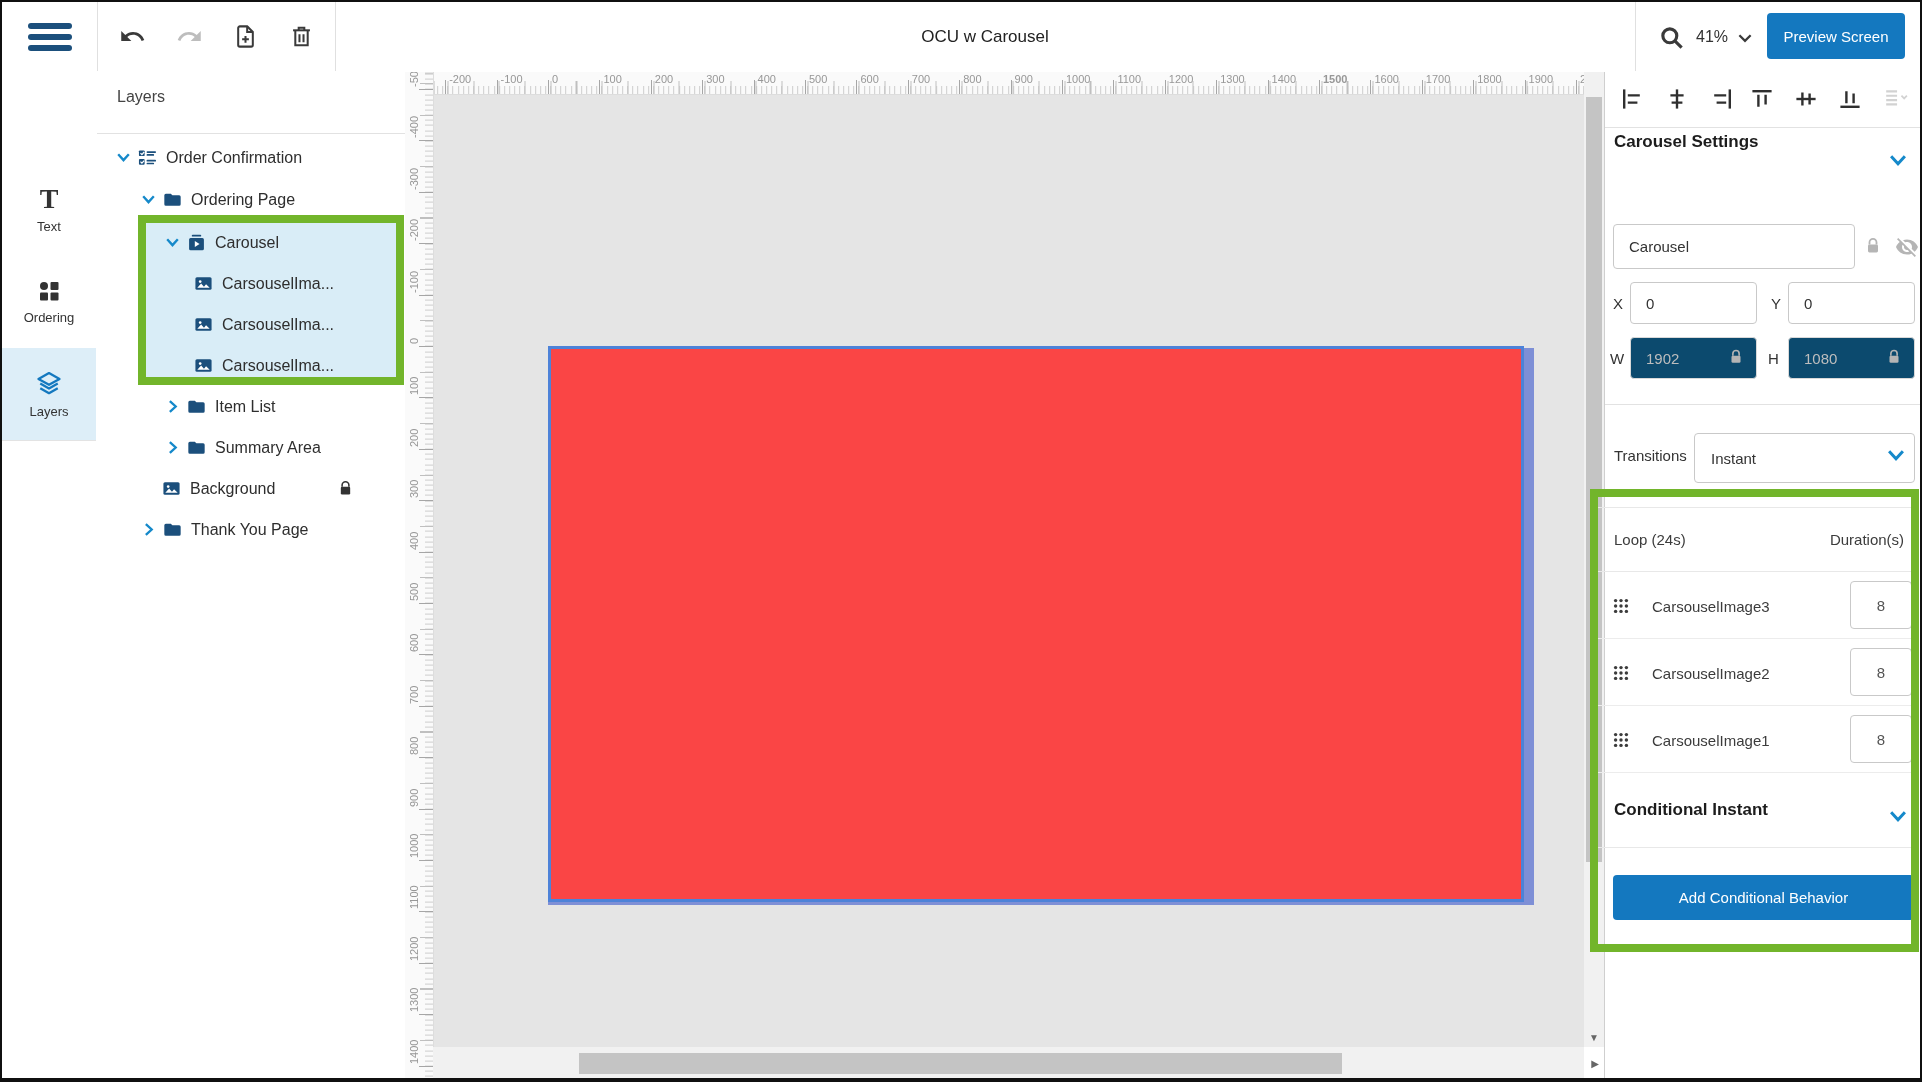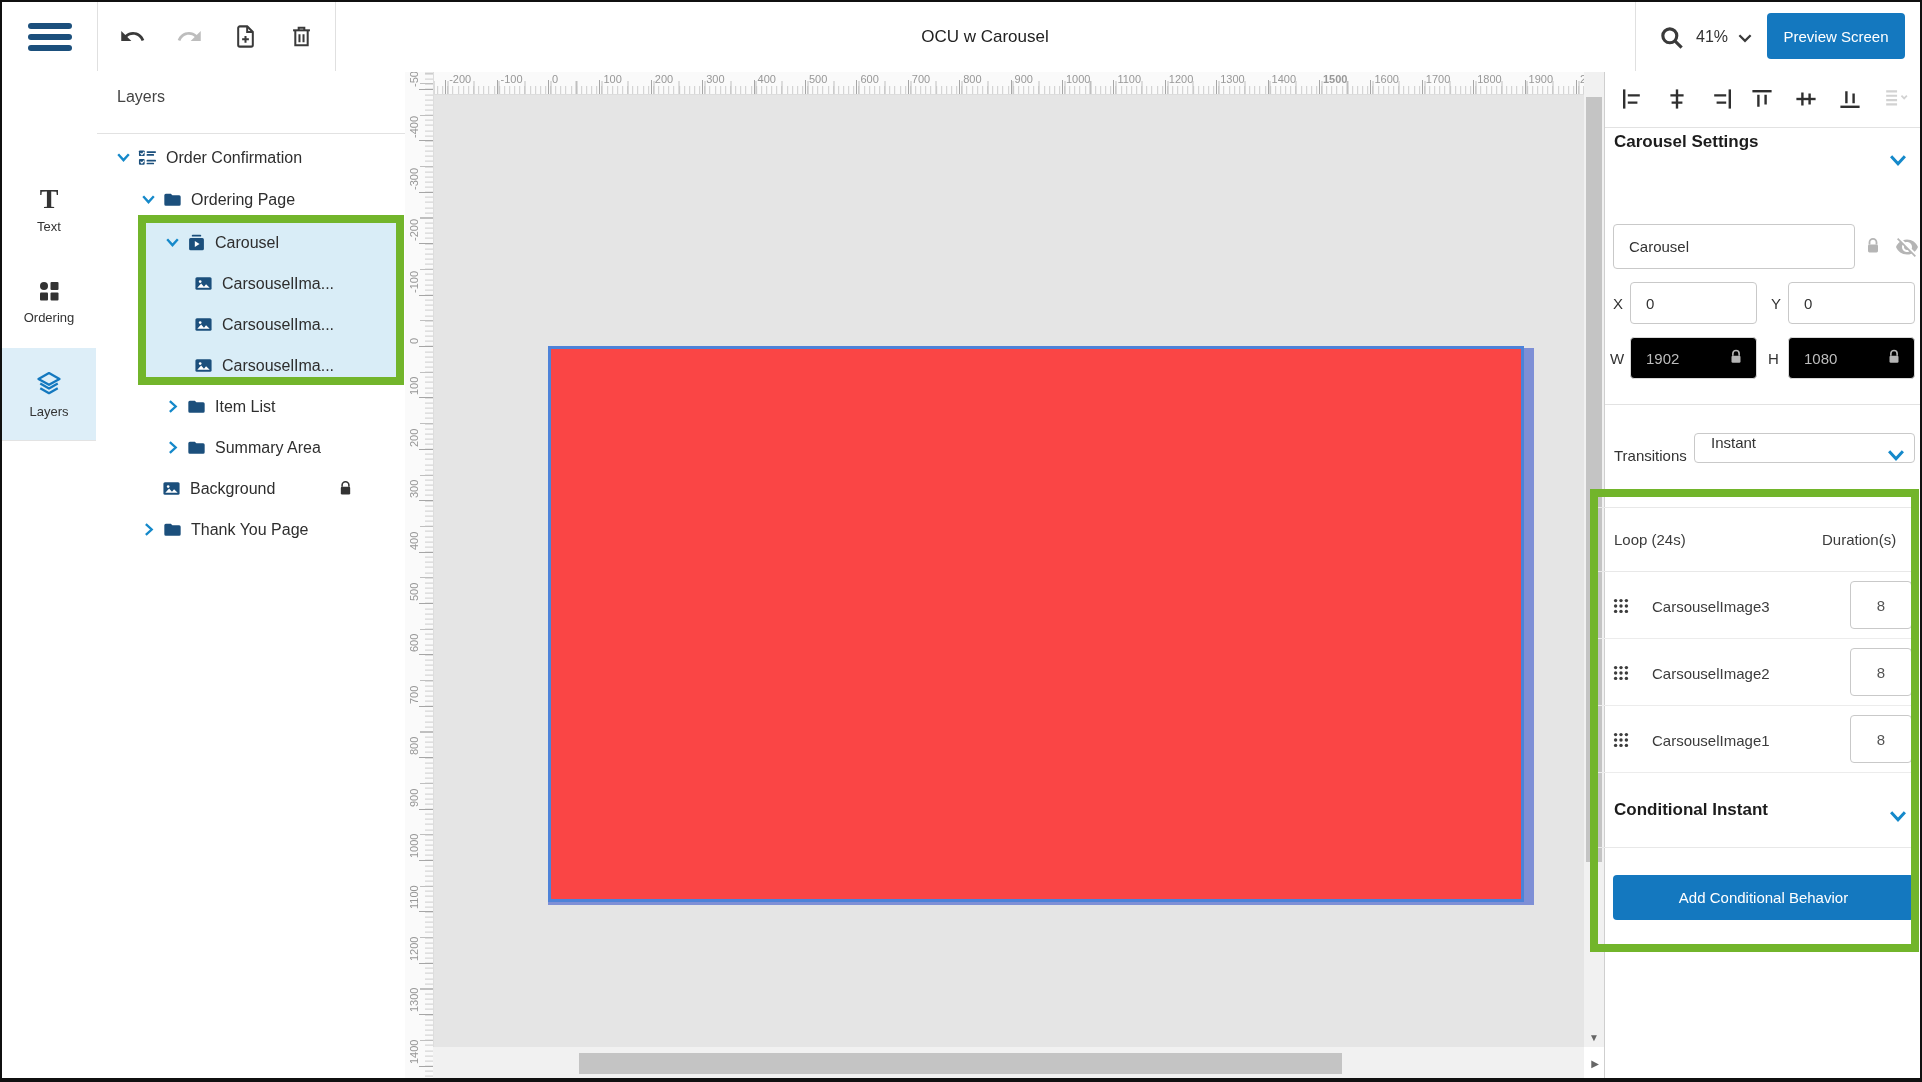--- a/index.html
+++ b/index.html
@@ -71,31 +71,31 @@
                  color:#666;font-size:10px;cursor:pointer;}
 
   
   #inspector{left:1602px;top:70px;width:320px;height:1008px;background:#fff;border-left:1px solid #cfcfcf;}
   .al-icon{position:absolute;top:85px;width:24px;height:24px;color:#2f2f2f;cursor:pointer;}
   .al-icon.disabled{color:#d2d2d2;cursor:default;}
   .sec-title{position:absolute;font-size:17px;font-weight:700;color:#1c1c1c;}
   .chev-blue{position:absolute;width:20px;height:20px;color:#1589ca;cursor:pointer;}
   .inp{position:absolute;border:1px solid #c9c9c9;border-radius:4px;font-size:15px;color:#333;
        font-family:"Liberation Sans",sans-serif;padding:0 0 0 15px;background:#fff;box-sizing:border-box;}
-  .inp:disabled,.inp.locked{background:#000000;color:#bdbdbd;border-color:#d9d9d9;}
+  .inp:disabled,.inp.locked{background:#0c4a6e;color:#bdbdbd;border-color:#d9d9d9;}
   .fld-label{position:absolute;font-size:15px;color:#333;}
   .lock-gray{position:absolute;width:20px;height:20px;color:#b5b5b5;}
   #green-box-2{left:1588px;top:487px;width:329px;height:463px;border:8px solid #72b52b;box-sizing:border-box;pointer-events:none;}
   .loop-label{position:absolute;font-size:15px;color:#3c3c3c;}
   .drag-handle{position:absolute;width:18px;height:18px;color:#3c3c3c;cursor:grab;}
   .dur-inp{position:absolute;width:62px;height:48px;border:1px solid #c9c9c9;border-radius:4px;text-align:center;
            font-size:15px;color:#555;font-family:"Liberation Sans",sans-serif;box-sizing:border-box;background:#fff;}
   #add-cb-btn{left:1611px;top:873px;width:301px;height:45px;background:#1478bf;border:none;border-radius:4px;
               color:#fff;font-size:15px;font-family:"Liberation Sans",sans-serif;cursor:pointer;}
-  #select-transitions{left:1692px;top:431px;width:221px;height:30px;padding-left:16px;display:flex;align-items:flex-start;
+  #select-transitions{left:1692px;top:431px;width:221px;height:50px;padding-left:16px;display:flex;align-items:center;
        border:1px solid #c9c9c9;border-radius:4px;font-size:15px;color:#333;cursor:pointer;background:#fff;box-sizing:border-box;}
 </style>
 </head>
 <body>
 
 <div class="app">
 
   <div class="abs" id="topbar">
     <div class="abs" id="hamburger">
         <span></span>
@@ -526,21 +526,21 @@
     <span>Instant</span>
   </div>
   <div class="chev-blue abs" style="left:1884px;top:443px">
     <svg viewBox="0 0 16 16" fill="none" stroke="currentColor" stroke-width="2.4">
         <path d="M2.5 5l5.5 6 5.5-6"></path>
       </svg>
   </div>
 
   <div class="hdiv" style="left:1596px;top:505px;width:313px;background:#e8e8e8"></div>
   <span class="loop-label abs" style="left:1612px;top:529px">Loop (24s)</span>
-  <span class="loop-label abs" style="left:1820px;top:529px;width:90px;text-align:left">Duration(s)</span>
+  <span class="loop-label abs" style="left:1820px;top:529px;width:90px;text-align:center">Duration(s)</span>
   <div class="hdiv" style="left:1596px;top:569px;width:313px;background:#e8e8e8"></div>
 
   <span class="drag-handle abs" style="left:1610px;top:595px">
     <svg viewBox="0 0 20 20" fill="currentColor">
         <circle cx="4" cy="4" r="1.9"></circle>
         <circle cx="10" cy="4" r="1.9"></circle>
         <circle cx="16" cy="4" r="1.9"></circle>
         <circle cx="4" cy="10" r="1.9"></circle>
         <circle cx="10" cy="10" r="1.9"></circle>
         <circle cx="16" cy="10" r="1.9"></circle>

